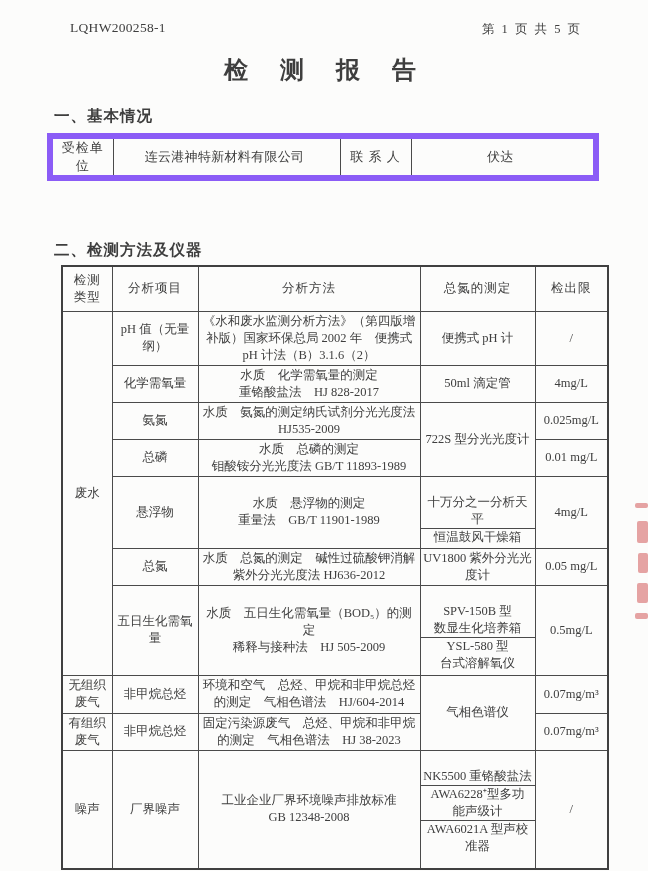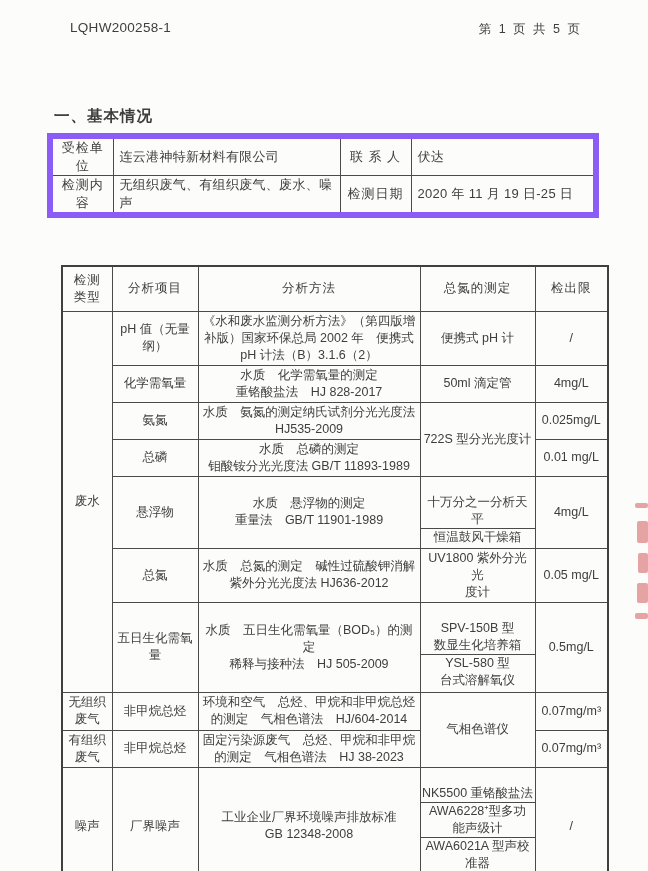--- a/index.html
+++ b/index.html
@@ -1,38 +1,38 @@
 <!DOCTYPE html>
 <html><head>
 <meta charset="utf-8">
 <style>
   html,body { margin:0; padding:0; background:#ffffff; }
   .page {
     position:relative; width:648px; height:871px; overflow:hidden;
     background:#fcfcfb; color:#3e3e3e;
-    font-family:Liberation Sans, sans-serif;
+    font-family:Liberation Serif, serif;
   }
   .doc-number { position:absolute; top:20px; left:70px; font-size:13.5px; letter-spacing:0.3px; }
   .page-indicator { position:absolute; top:21px; right:66px; font-size:12.5px; letter-spacing:2px; }
   .report-title {
     position:absolute; top:54px; left:0; width:640px; text-align:center;
     font-size:24px; font-weight:600; letter-spacing:13px; padding-left:13px; box-sizing:border-box;
   }
   .sec-heading { position:absolute; left:54px; font-size:15.5px; font-weight:700; letter-spacing:1px; }
   #sec1-heading { top:106px; }
   #sec2-heading { top:240px; }
 
   table { border-collapse:collapse; table-layout:fixed; }
   .t1 {
     position:absolute; top:133px; left:47px; width:546px;
     font-size:13px; border:6px solid #8b5cf6;
   }
   .t1 td { border:1px solid #4a4a4a; height:25px; padding:0 4px; }
   .t1 .lbl { text-align:center; letter-spacing:1px; }
-  .t1 .val { text-align:left; padding-left:6px; letter-spacing:0.3px; }
+  .t1 .val { text-align:center; padding-left:0; letter-spacing:0.3px; }
 
   .t2 {
     position:absolute; top:265px; left:61px; width:546px;
     font-size:12.5px; line-height:17px; border:2px solid #404040;
   }
   .t2 th, .t2 td {
     border:1px solid #4a4a4a; text-align:center; vertical-align:middle;
     padding:1px 2px; white-space:pre-line; font-weight:normal;
   }
   .t2 th { letter-spacing:1px; }
@@ -52,46 +52,42 @@
   .m4 { top:86px;  width:11px; height:20px; }
   .m5 { top:116px; width:13px; height:6px;  }
 </style>
 </head>
 <body>
 
 <div class="page">
 
   <div class="doc-number">LQHW200258-1</div>
   <div class="page-indicator">第 1 页 共 5 页</div>
+  <div class="report-title">检 测 报 告</div>
 
   <div class="sec-heading" id="sec1-heading">一、基本情况</div>
 
   <table class="t1">
     <colgroup>
         <col style="width:63px">
         <col style="width:227px">
         <col style="width:71px">
         <col style="width:185px">
       </colgroup>
     <tbody>
       <tr>
         <td class="lbl">受检单位</td>
         <td class="val">连云港神特新材料有限公司</td>
         <td class="lbl">联 系 人</td>
         <td class="val">伏达</td>
       </tr>
-      <tr>
-        <td class="lbl">检测内容</td>
-        <td class="val">无组织废气、有组织废气、废水、噪声</td>
-        <td class="lbl">检测日期</td>
-        <td class="val">2020 年 11 月 19 日-25 日</td>
-      </tr>
     </tbody>
   </table>
 
+  <div class="sec-heading" id="sec2-heading">二、检测方法及仪器</div>
 
   <table class="t2">
     <colgroup>
         <col style="width:50px">
         <col style="width:86px">
         <col style="width:222px">
         <col style="width:115px">
         <col style="width:73px">
       </colgroup>
     <thead>

